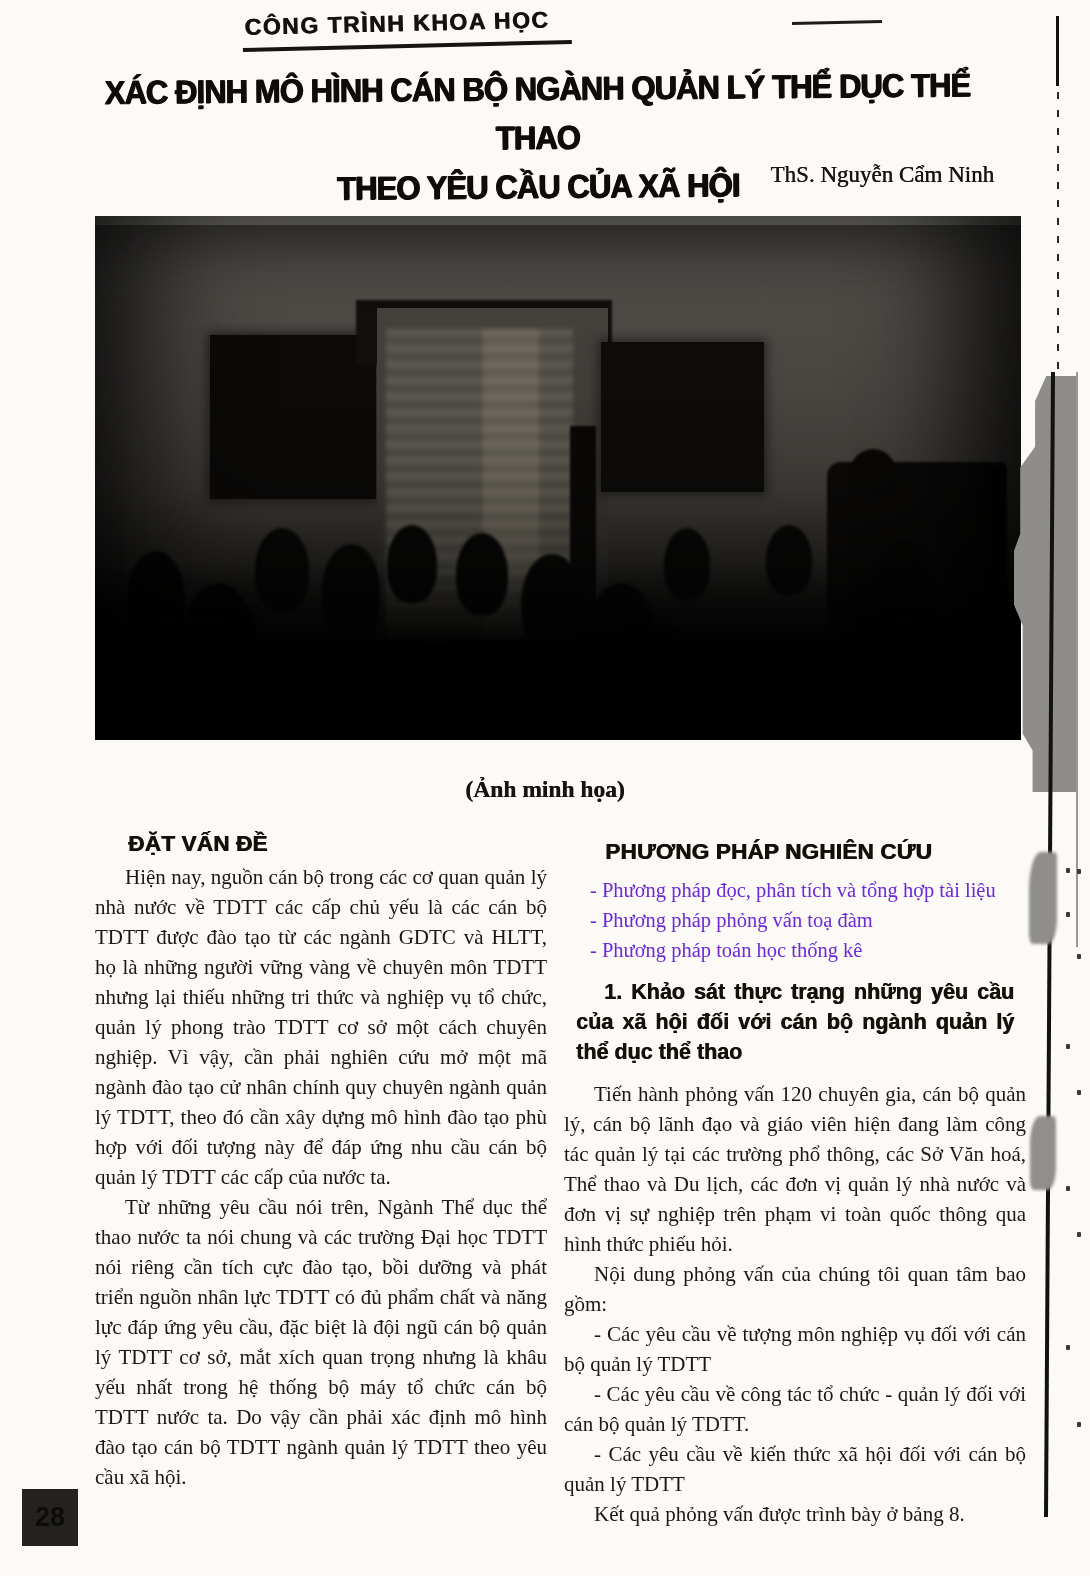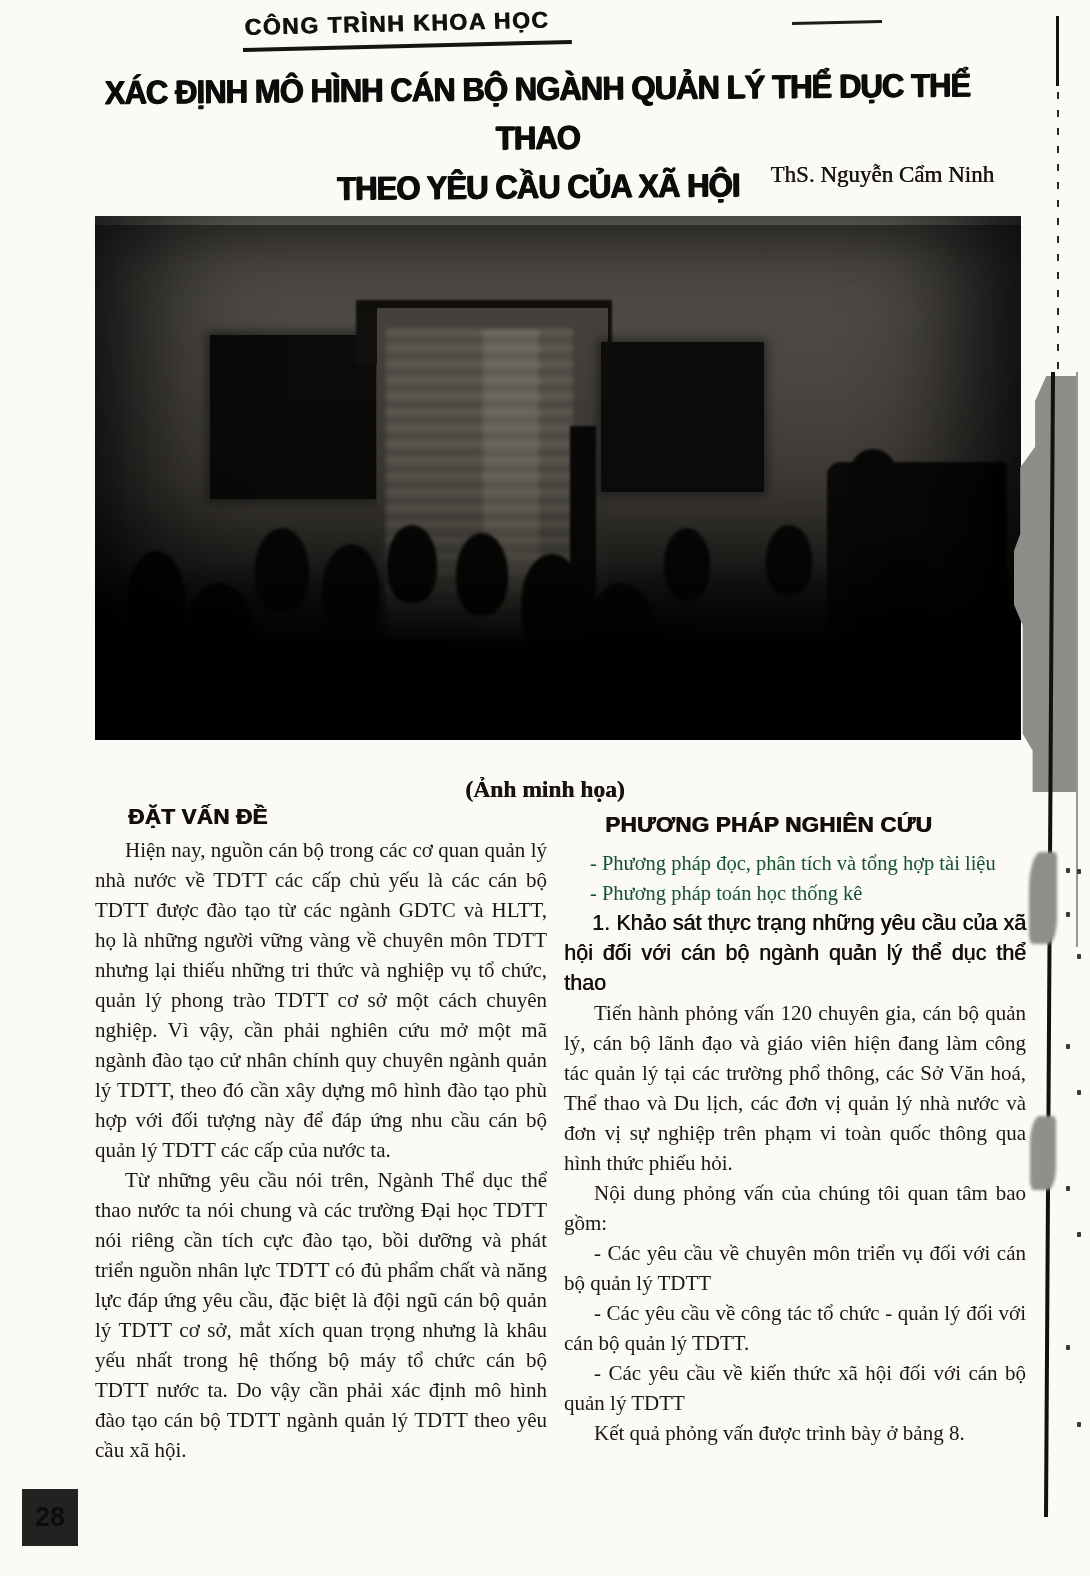--- a/index.html
+++ b/index.html
@@ -62,33 +62,33 @@
   .ph-floor{position:absolute;left:0;bottom:0;width:100%;height:34%;
     background:linear-gradient(180deg,rgba(5,5,4,0) 0%,rgba(5,5,4,.85) 45%,#040403 100%);}
   
   .caption1,.caption2{
     position:absolute;left:80px;right:80px;text-align:center;margin:0;
     font-weight:700;font-size:23.5px;color:#17130f;text-shadow:0.35px 0 0 currentColor;
   }
   .caption1{top:744px;}
   .caption2{top:776px;}
   
-  .col{position:absolute;top:801px;}
+  .col{position:absolute;top:828px;}
   .col-left{left:95px;width:452px;}
   .col-right{left:564px;width:462px;}
   .h-sans{
     margin:0 0 3px 0;font-family:"Liberation Sans","DejaVu Sans",sans-serif;
     font-weight:900;font-size:22.5px;line-height:31px;letter-spacing:0.2px;
     text-indent:33px;color:#131009;text-shadow:0.8px 0 0 currentColor;
   }
   .col-right .h-sans{margin:8px;}
   .body-p{margin:0;font-size:21px;line-height:30px;text-align:justify;text-indent:30px;color:#1b1713;}
-  .method-line{margin:0;font-size:20.5px;line-height:30px;text-indent:26px;white-space:nowrap;color:#14532d;}
+  .method-line{margin:0;font-size:20.5px;line-height:30px;text-indent:26px;white-space:nowrap;color:#6d28d9;}
   .subhead{
-    margin:0;font-family:"Liberation Sans","DejaVu Sans",sans-serif;font-weight:400;
+    margin:12px;font-family:"Liberation Sans","DejaVu Sans",sans-serif;font-weight:700;
     font-size:21.5px;line-height:30px;text-indent:28px;text-align:justify;
     color:#14100a;text-shadow:0.6px 0 0 currentColor;
   }
   
   .pagenum-box{
     position:absolute;left:22px;top:1489px;width:56px;height:57px;background:#232220;
     display:flex;align-items:center;justify-content:center;filter:blur(0.4px);
   }
   .pagenum-box span{font-family:"Liberation Sans","DejaVu Sans",sans-serif;font-weight:900;font-size:27px;color:#0d0c0b;}
   
@@ -158,25 +158,26 @@
 
   <div class="col col-left">
     <h2 class="h-sans">ĐẶT VẤN ĐỀ</h2>
     <p class="body-p">Hiện nay, nguồn cán bộ trong các cơ quan quản lý nhà nước về TDTT các cấp chủ yếu là các cán bộ TDTT được đào tạo từ các ngành GDTC và HLTT, họ là những người vững vàng về chuyên môn TDTT nhưng lại thiếu những tri thức và nghiệp vụ tổ chức, quản lý phong trào TDTT cơ sở một cách chuyên nghiệp. Vì vậy, cần phải nghiên cứu mở một mã ngành đào tạo cử nhân chính quy chuyên ngành quản lý TDTT, theo đó cần xây dựng mô hình đào tạo phù hợp với đối tượng này để đáp ứng nhu cầu cán bộ quản lý TDTT các cấp của nước ta.</p>
     <p class="body-p">Từ những yêu cầu nói trên, Ngành Thể dục thể thao nước ta nói chung và các trường Đại học TDTT nói riêng cần tích cực đào tạo, bồi dưỡng và phát triển nguồn nhân lực TDTT có đủ phẩm chất và năng lực đáp ứng yêu cầu, đặc biệt là đội ngũ cán bộ quản lý TDTT cơ sở, mắt xích quan trọng nhưng là khâu yếu nhất trong hệ thống bộ máy tổ chức cán bộ TDTT nước ta. Do vậy cần phải xác định mô hình đào tạo cán bộ TDTT ngành quản lý TDTT theo yêu cầu xã hội.</p>
   </div>
 
   <div class="col col-right">
     <h2 class="h-sans">PHƯƠNG PHÁP NGHIÊN CỨU</h2>
     <p class="method-line">- Phương pháp đọc, phân tích và tổng hợp tài liệu</p>
+    <p class="method-line">- Phương pháp phỏng vấn toạ đàm</p>
     <p class="method-line">- Phương pháp toán học thống kê</p>
     <p class="subhead">1. Khảo sát thực trạng những yêu cầu của xã hội đối với cán bộ ngành quản lý thể dục thể thao</p>
     <p class="body-p">Tiến hành phỏng vấn 120 chuyên gia, cán bộ quản lý, cán bộ lãnh đạo và giáo viên hiện đang làm công tác quản lý tại các trường phổ thông, các Sở Văn hoá, Thể thao và Du lịch, các đơn vị quản lý nhà nước và đơn vị sự nghiệp trên phạm vi toàn quốc thông qua hình thức phiếu hỏi.</p>
     <p class="body-p">Nội dung phỏng vấn của chúng tôi quan tâm bao gồm:</p>
-    <p class="body-p">- Các yêu cầu về chuyên môn triển vụ đối với cán bộ quản lý TDTT</p>
+    <p class="body-p">- Các yêu cầu về tượng môn nghiệp vụ đối với cán bộ quản lý TDTT</p>
     <p class="body-p">- Các yêu cầu về công tác tổ chức - quản lý đối với cán bộ quản lý TDTT.</p>
     <p class="body-p">- Các yêu cầu về kiến thức xã hội đối với cán bộ quản lý TDTT</p>
     <p class="body-p">Kết quả phỏng vấn được trình bày ở bảng 8.</p>
   </div>
 
   <div class="pagenum-box">
     <span>28</span>
   </div>
 
   <div class="art art-grey-strip"></div>

